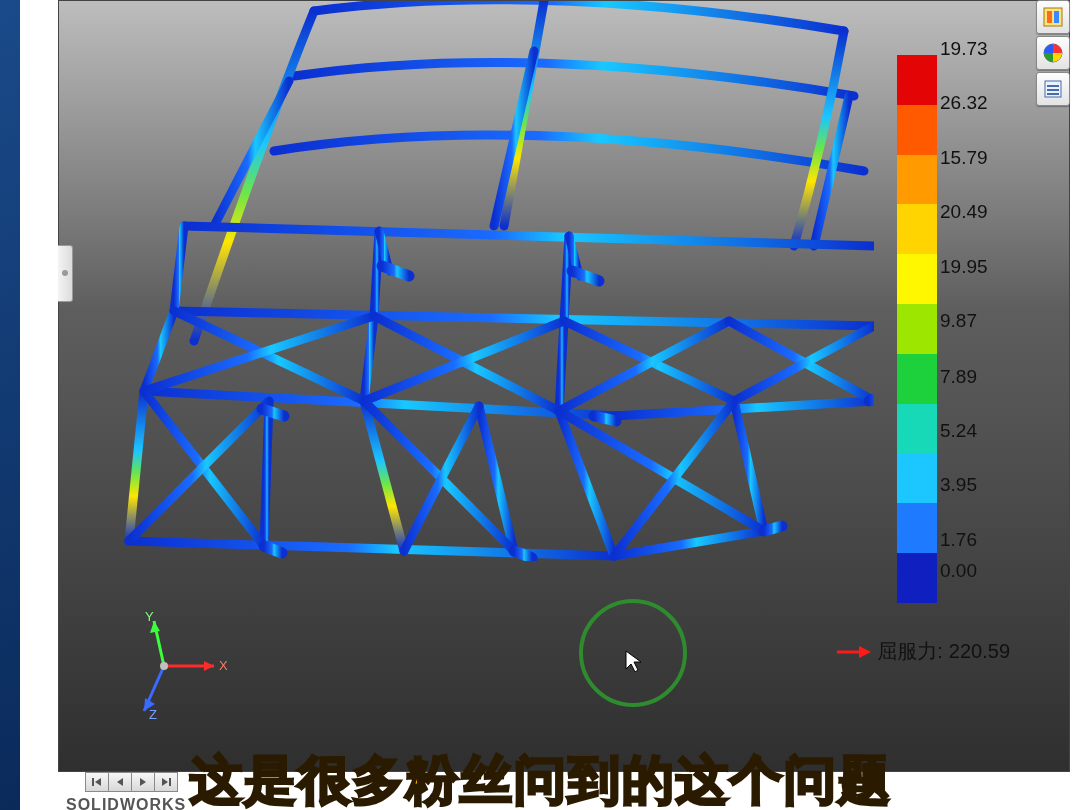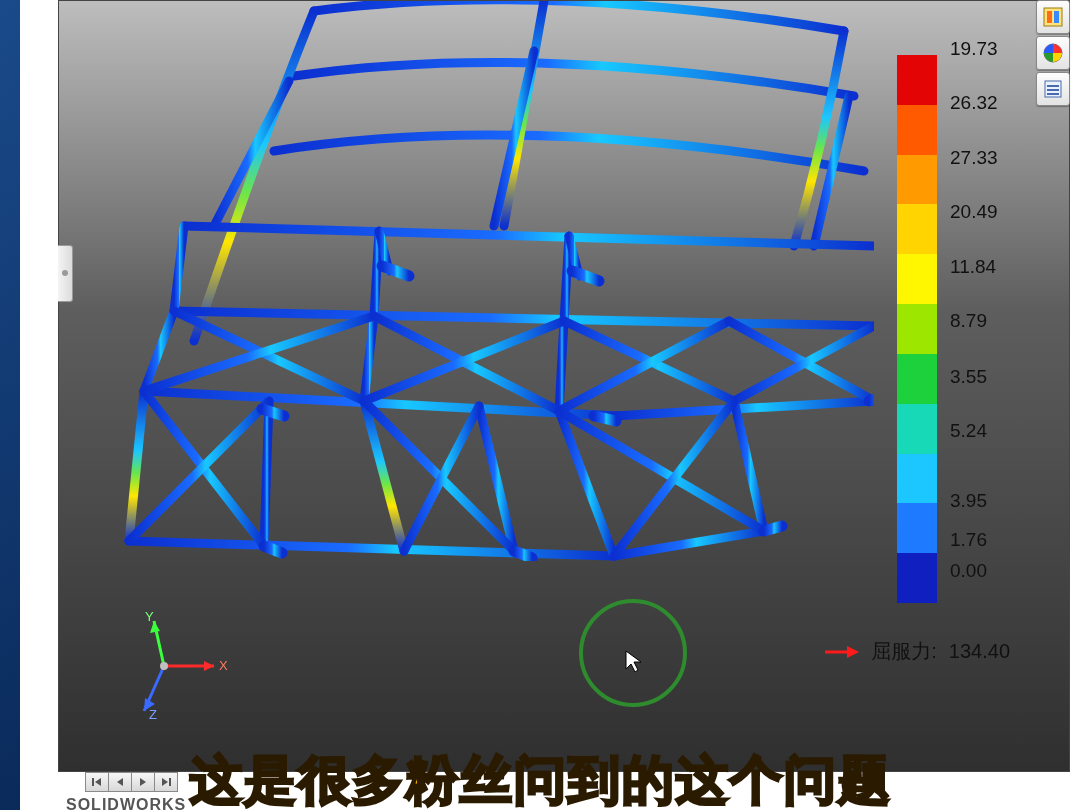--- a/index.html
+++ b/index.html
@@ -9,23 +9,23 @@
   .left-tab{position:absolute;left:38px;top:245px;width:14px;height:55px;background:linear-gradient(to right,#f4f4f4,#dcdcdc);border:1px solid #9a9a9a;border-left:none;border-radius:0 3px 3px 0;}
   .left-tab::after{content:"";position:absolute;left:4px;top:24px;width:6px;height:6px;border-radius:50%;background:#9a9a9a;}
   
   .tool-icons{position:absolute;right:10px;top:0;width:34px;}
   .tool-btn{width:32px;height:32px;margin-bottom:2px;background:linear-gradient(to bottom,#fdfdfd,#e3e3e3);border:1px solid #888;border-radius:3px;display:flex;align-items:center;justify-content:center;box-shadow:0 1px 1px rgba(0,0,0,.3);}
   .tool-btn svg{width:22px;height:22px;}
   
   .legend{position:absolute;right:143px;top:55px;width:40px;height:548px;display:flex;flex-direction:column;}
   .legend .seg{flex:1;}
   .legend-labels{position:absolute;right:60px;top:38px;width:80px;height:575px;font-size:19px;color:#111;}
-  .legend-labels span{position:absolute;left:0;margin-left:10px;}
-  
-  .yield{position:absolute;right:70px;top:638px;font-size:20px;color:#111;display:flex;align-items:center;gap:12px;}
+  .legend-labels span{position:absolute;left:0;}
+  
+  .yield{position:absolute;right:70px;top:638px;font-size:20px;color:#111;display:flex;align-items:center;gap:6px;}
   .yield svg{width:36px;height:20px;}
   
   .triad{position:absolute;left:60px;bottom:50px;width:110px;height:110px;}
   
   .cursor-ring{position:absolute;left:520px;top:598px;width:100px;height:100px;border:4px solid #2e8b2e;border-radius:50%;}
   .cursor-arrow{position:absolute;left:565px;top:648px;width:20px;height:24px;}
   
   .model{position:absolute;left:55px;top:0;width:760px;height:560px;}
   .model svg{width:100%;height:100%;}
   
@@ -172,38 +172,38 @@
     <div class="seg" style="background:#9de600"></div>
     <div class="seg" style="background:#1dd13d"></div>
     <div class="seg" style="background:#17d9b7"></div>
     <div class="seg" style="background:#1cc6ff"></div>
     <div class="seg" style="background:#1e7bff"></div>
     <div class="seg" style="background:#1020c0"></div>
   </div>
   <div class="legend-labels">
     <span style="top:0px">19.73</span>
     <span style="top:54px">26.32</span>
-    <span style="top:109px">27.33</span>
+    <span style="top:109px">15.79</span>
     <span style="top:163px">20.49</span>
-    <span style="top:218px">11.84</span>
-    <span style="top:272px">8.79</span>
-    <span style="top:328px">3.55</span>
+    <span style="top:218px">19.95</span>
+    <span style="top:272px">9.87</span>
+    <span style="top:328px">7.89</span>
     <span style="top:382px">5.24</span>
-    <span style="top:452px">3.95</span>
+    <span style="top:436px">3.95</span>
     <span style="top:491px">1.76</span>
     <span style="top:522px">0.00</span>
   </div>
 
   <div class="yield">
     <svg viewBox="0 0 36 20">
       <line x1="2" y1="10" x2="26" y2="10" stroke="#ff1a1a" stroke-width="3"></line>
       <polygon points="36,10 24,4 24,16" fill="#ff1a1a"></polygon>
     </svg>
     <span>屈服力:</span>
-    <span>134.40</span>
+    <span>220.59</span>
   </div>
 
   <div class="tool-icons">
     <div class="tool-btn">
       <svg viewBox="0 0 22 22">
           <rect x="2" y="2" width="18" height="18" fill="#ffe37a" stroke="#9a7a10"></rect>
           <rect x="5" y="5" width="5" height="12" fill="#ff6a1a"></rect>
           <rect x="12" y="5" width="5" height="12" fill="#3a8aff"></rect>
         </svg>
     </div>

